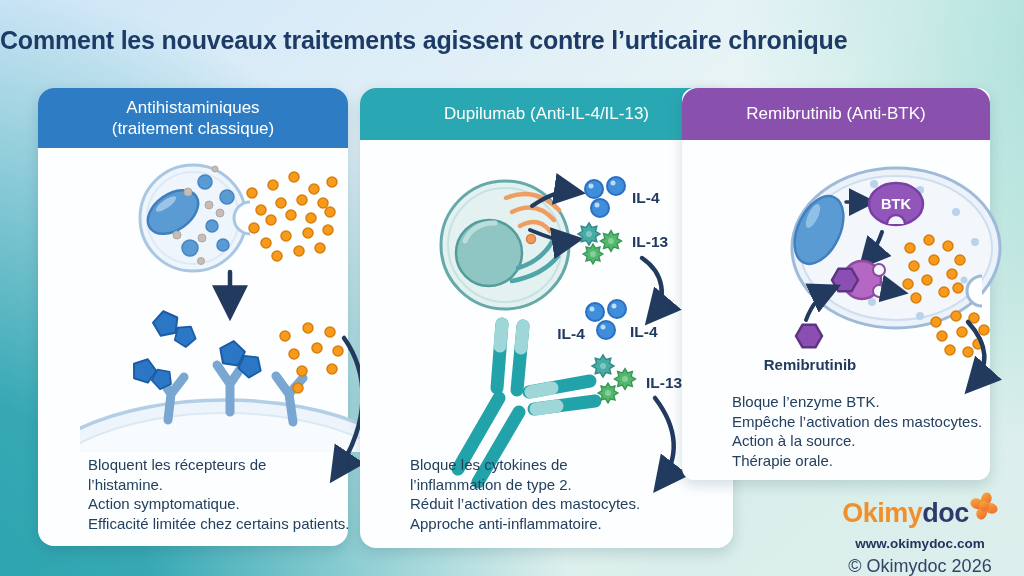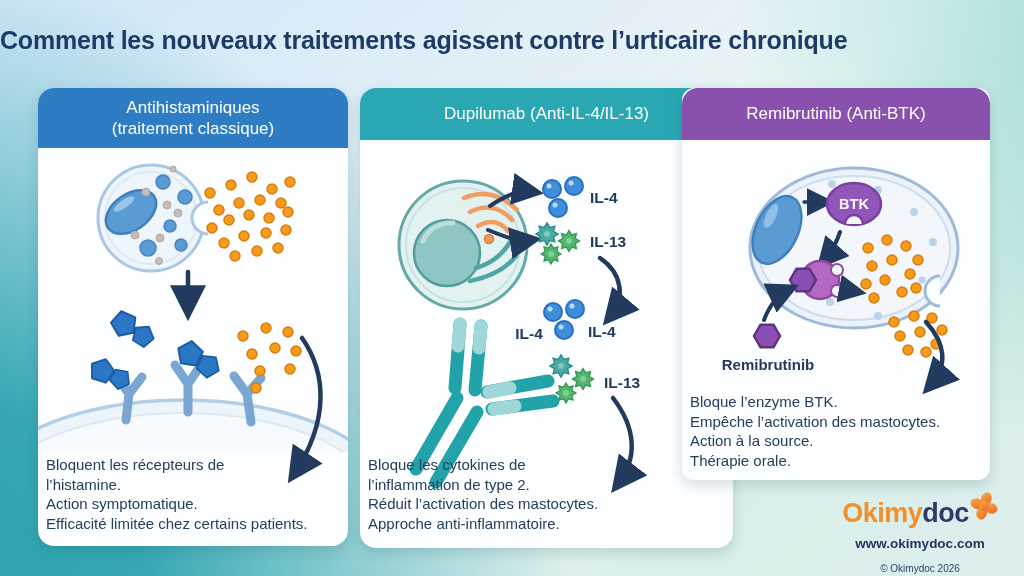--- a/index.html
+++ b/index.html
@@ -23,37 +23,37 @@
   .card2{left:360px;width:373px;height:460px;}
   .card3{left:682px;width:308px;height:392px;border-radius:12px;}
   .card-header{
     border-radius:16px 16px 0 0;color:#ffffff;font-weight:400;font-size:17px;
     display:flex;align-items:center;justify-content:center;text-align:center;
     white-space:pre-line;line-height:1.25;
   }
   .h1{height:60px;background:#2e7dc4;}
   .h2{height:52px;background:#29a8b3;}
   .h3{height:52px;background:#8a50ae;}
-  .card-body{position:relative;width:100%;}
+  .card-body{position:relative;width:100%;margin-left:42px;}
   .b1{height:316px;} .b2{height:408px;} .b3{height:340px;}
   .card-body svg{position:absolute;left:0;top:0;}
   .desc{
     position:absolute;left:8px;right:8px;text-align:left;white-space:pre-line;
     font-size:15px;line-height:1.3;color:#24405f;font-weight:400;
   }
   .d1{top:307px;} .d2{top:315px;} .d3{top:252px;}
   .footer{
     position:absolute;left:828px;top:500px;width:184px;text-align:center;color:#2e3a69;
   }
   .brand{font-size:27px;font-weight:700;letter-spacing:-0.5px;line-height:1;}
   .brand .orange{color:#f18f2a;}
   .brand .navy{color:#2e3a69;}
   .plus-wrap{display:inline-block;vertical-align:top;transform:translateY(-8px);margin-left:1px;}
   .site{font-size:13.5px;font-weight:700;color:#23355f;margin-top:3px;}
-  .copy{font-size:10px;color:#2e4568;margin-top:12px;}
+  .copy{font-size:18px;color:#2e4568;margin-top:5px;}
   svg text{font-family:"Liberation Sans",sans-serif;}
 </style>
 </head>
 <body>
 
 <div class="canvas">
 
   <div class="title">Comment les nouveaux traitements agissent contre l’urticaire chronique</div>
 
   <div class="card card1">

